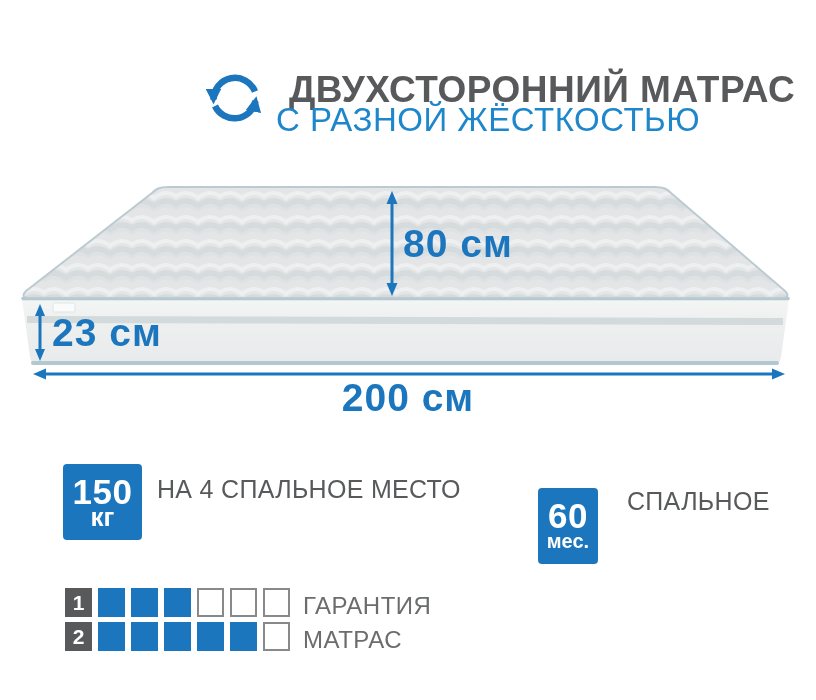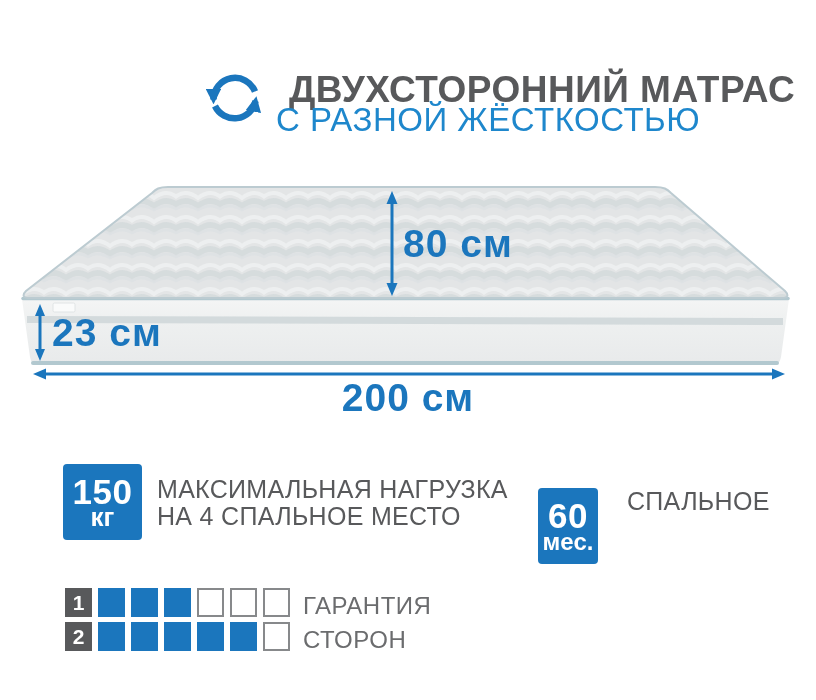--- a/index.html
+++ b/index.html
@@ -44,21 +44,21 @@
   
   .badge{
     background:var(--accent-blue);
     border-radius:4px;color:#fff;
     display:flex;flex-direction:column;align-items:center;justify-content:center;
   }
   .badge-1{left:63px;top:464px;width:79px;height:76px;}
   .badge-2{left:538px;top:464px;width:60px;height:76px;margin-top:24px;}
   .badge-value{font-size:35px;font-weight:bold;line-height:31px;letter-spacing:0.5px;}
   .badge-unit{font-size:26px;font-weight:bold;line-height:21px;}
-  .badge-2 .badge-unit{font-size:24px;}
+  .badge-2 .badge-unit{font-size:20px;}
   .badge-label{
     font-size:25px;color:var(--title-gray);line-height:27px;
     letter-spacing:0.3px;white-space:nowrap;
   }
   .badge-label-1{left:157px;top:476px;}
   .badge-label-2{left:627px;top:488px;}
 
   
   .grid-row{left:65px;display:flex;gap:6px;}
   .grid-row-1{top:588px;}
@@ -142,21 +142,20 @@
     <path d="M785,209 L772,203.5 L772,214.5 Z" class="arrowhead"></path>
   </g>
   <text x="408" y="246" text-anchor="middle" class="dim-text">200 см</text>
 </svg>
 
 <div class="abs badge badge-1">
   <div class="badge-value">150</div>
   <div class="badge-unit">кг</div>
 </div>
 <div class="abs badge-label badge-label-1">
-  <div>МАКСИМАЛЬНАЯ НАГРУЗКА</div>
   <div>НА 4 СПАЛЬНОЕ МЕСТО</div>
 </div>
 
 <div class="abs badge badge-2">
   <div class="badge-value">60</div>
   <div class="badge-unit">мес.</div>
 </div>
 <div class="abs badge-label badge-label-2">СПАЛЬНОЕ</div>
 
 <div class="abs grid-row grid-row-1">
@@ -171,13 +170,13 @@
 <div class="abs grid-row grid-row-2">
   <div class="cell num">2</div>
 <div class="cell filled"></div>
     <div class="cell filled"></div>
     <div class="cell filled"></div>
     <div class="cell filled"></div>
     <div class="cell filled"></div>
     <div class="cell empty"></div>
   </div>
 <div class="abs grid-label grid-label-1">ГАРАНТИЯ</div>
-<div class="abs grid-label grid-label-2">СТОРОН</div>
+<div class="abs grid-label grid-label-2">МАТРАС</div>
 
 </body></html>

